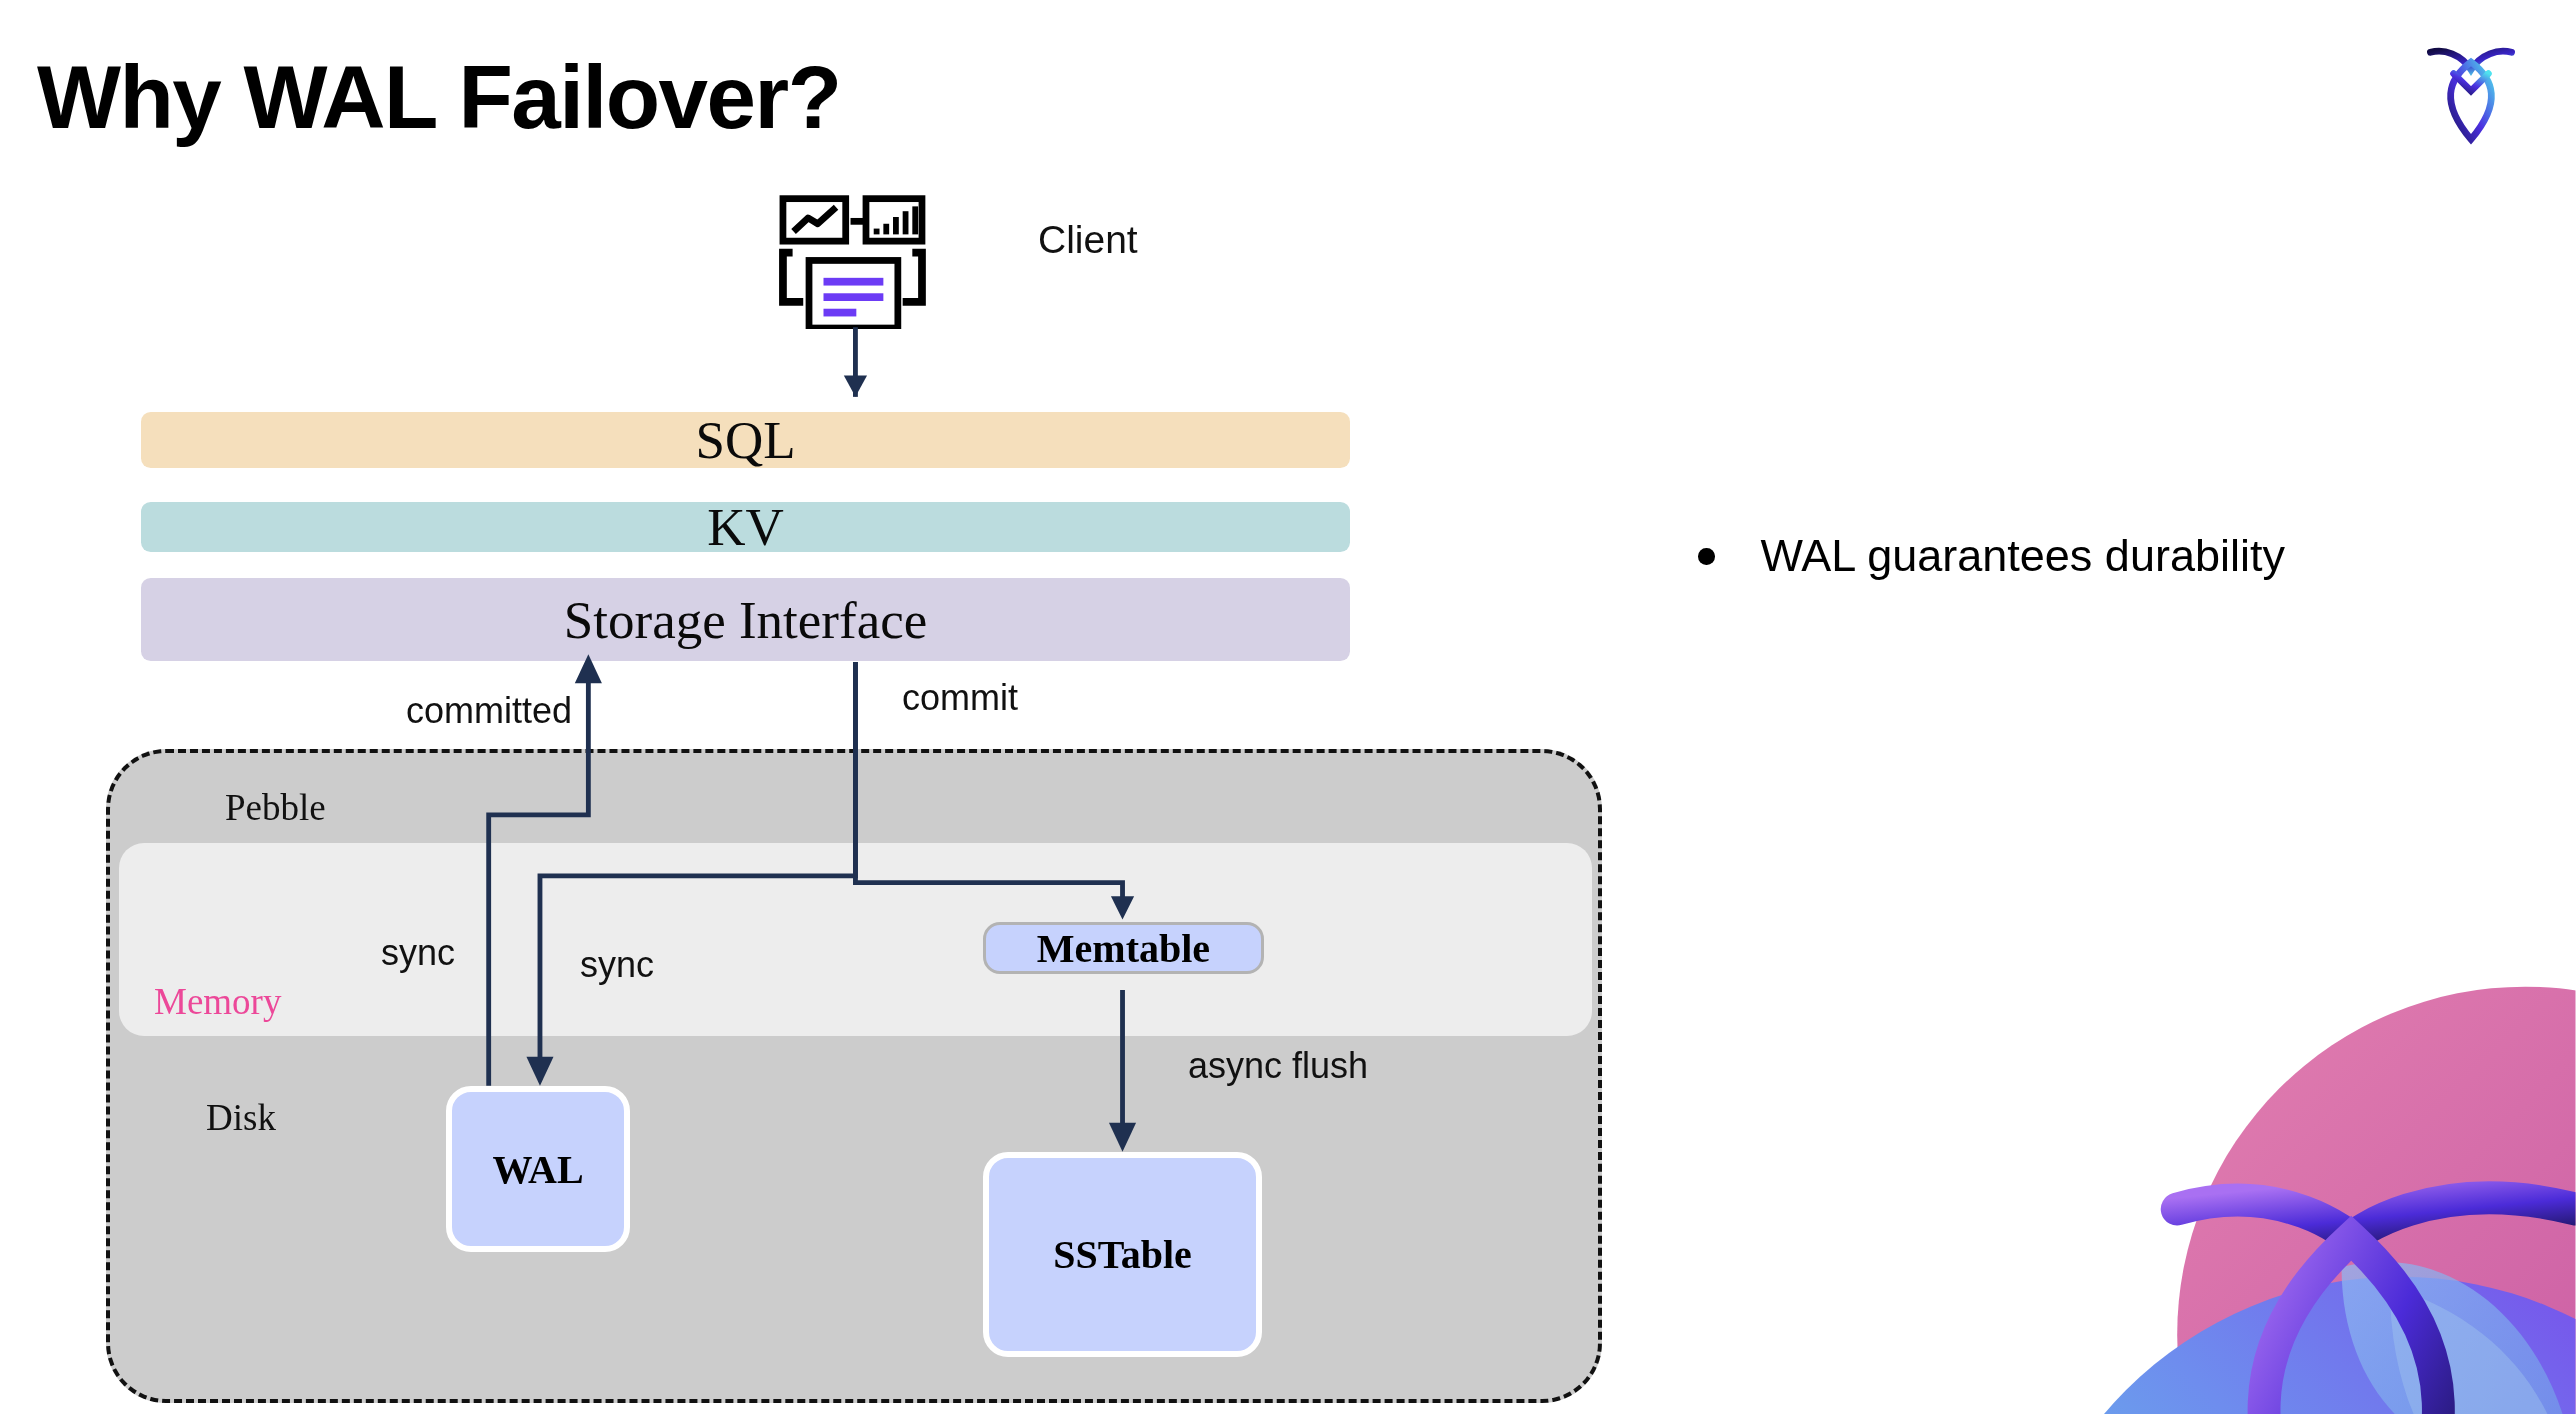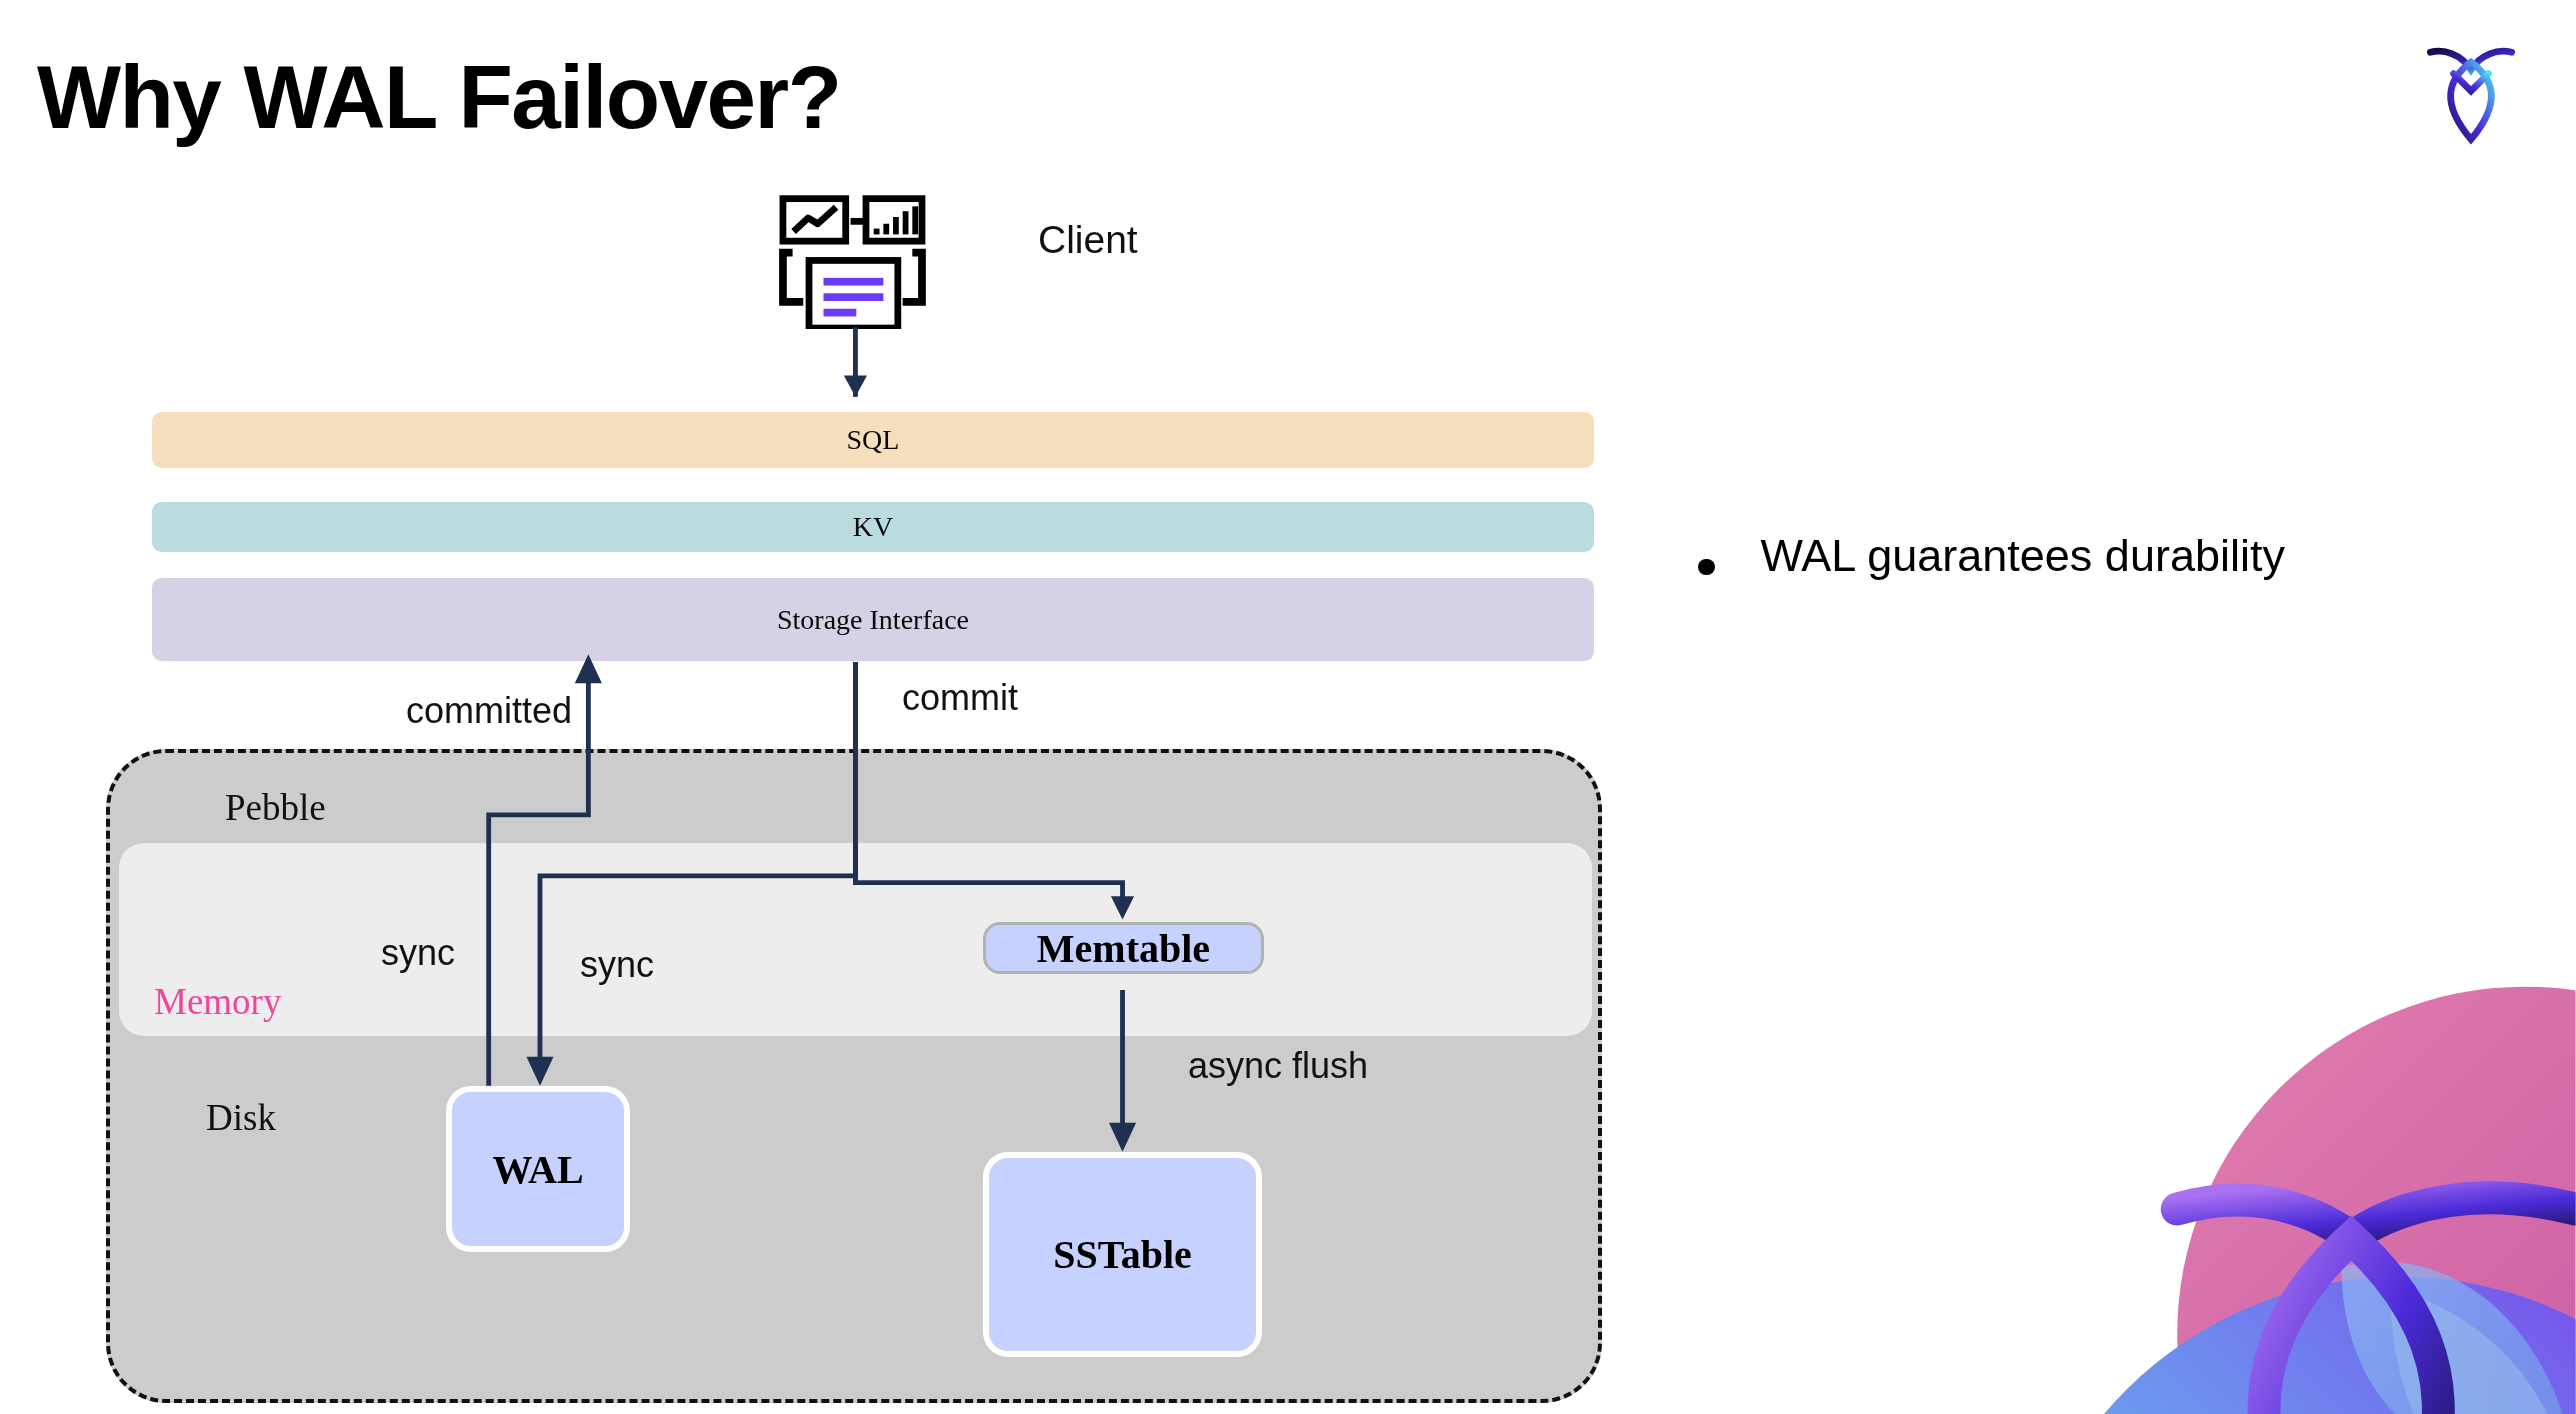--- a/index.html
+++ b/index.html
@@ -61,28 +61,28 @@
     left: 1038px;
     top: 218px;
     font-size: 39px;
     color: #111111;
     font-family: "Liberation Sans", sans-serif;
   }
 
   
   .layer-bar {
     position: absolute;
-    left: 152px;
-    width: 1442px;
+    left: 141px;
+    width: 1209px;
     border-radius: 9.7px;
     display: flex;
     align-items: center;
     justify-content: center;
     font-family: "Liberation Serif", serif;
-    font-size: 28px;
+    font-size: 53px;
     color: #0a0a0a;
   }
   #layer-sql { top: 412px;  height: 56px; background: #F5DFBC; }
   #layer-kv  { top: 502px;  height: 50px; background: #BBDCDE; }
   #layer-si  { top: 578px;  height: 83px; background: #D6D1E5; }
 
   
   #pebble-container {
     position: absolute;
     left: 106px;
@@ -183,21 +183,21 @@
 
   
   #bullet-list {
     position: absolute;
     left: 1698px;
     top: 527px;
     width: 832px;
   }
   .bullet-row {
     display: flex;
-    align-items: center;
+    align-items: flex-start;
     margin-bottom: 39px;
   }
   .bullet-dot {
     width: 16.5px; height: 16.5px;
     border-radius: 50%;
     background: #000000;
     margin-top: 21px;
     margin-right: 46px;
     flex: 0 0 auto;
   }

